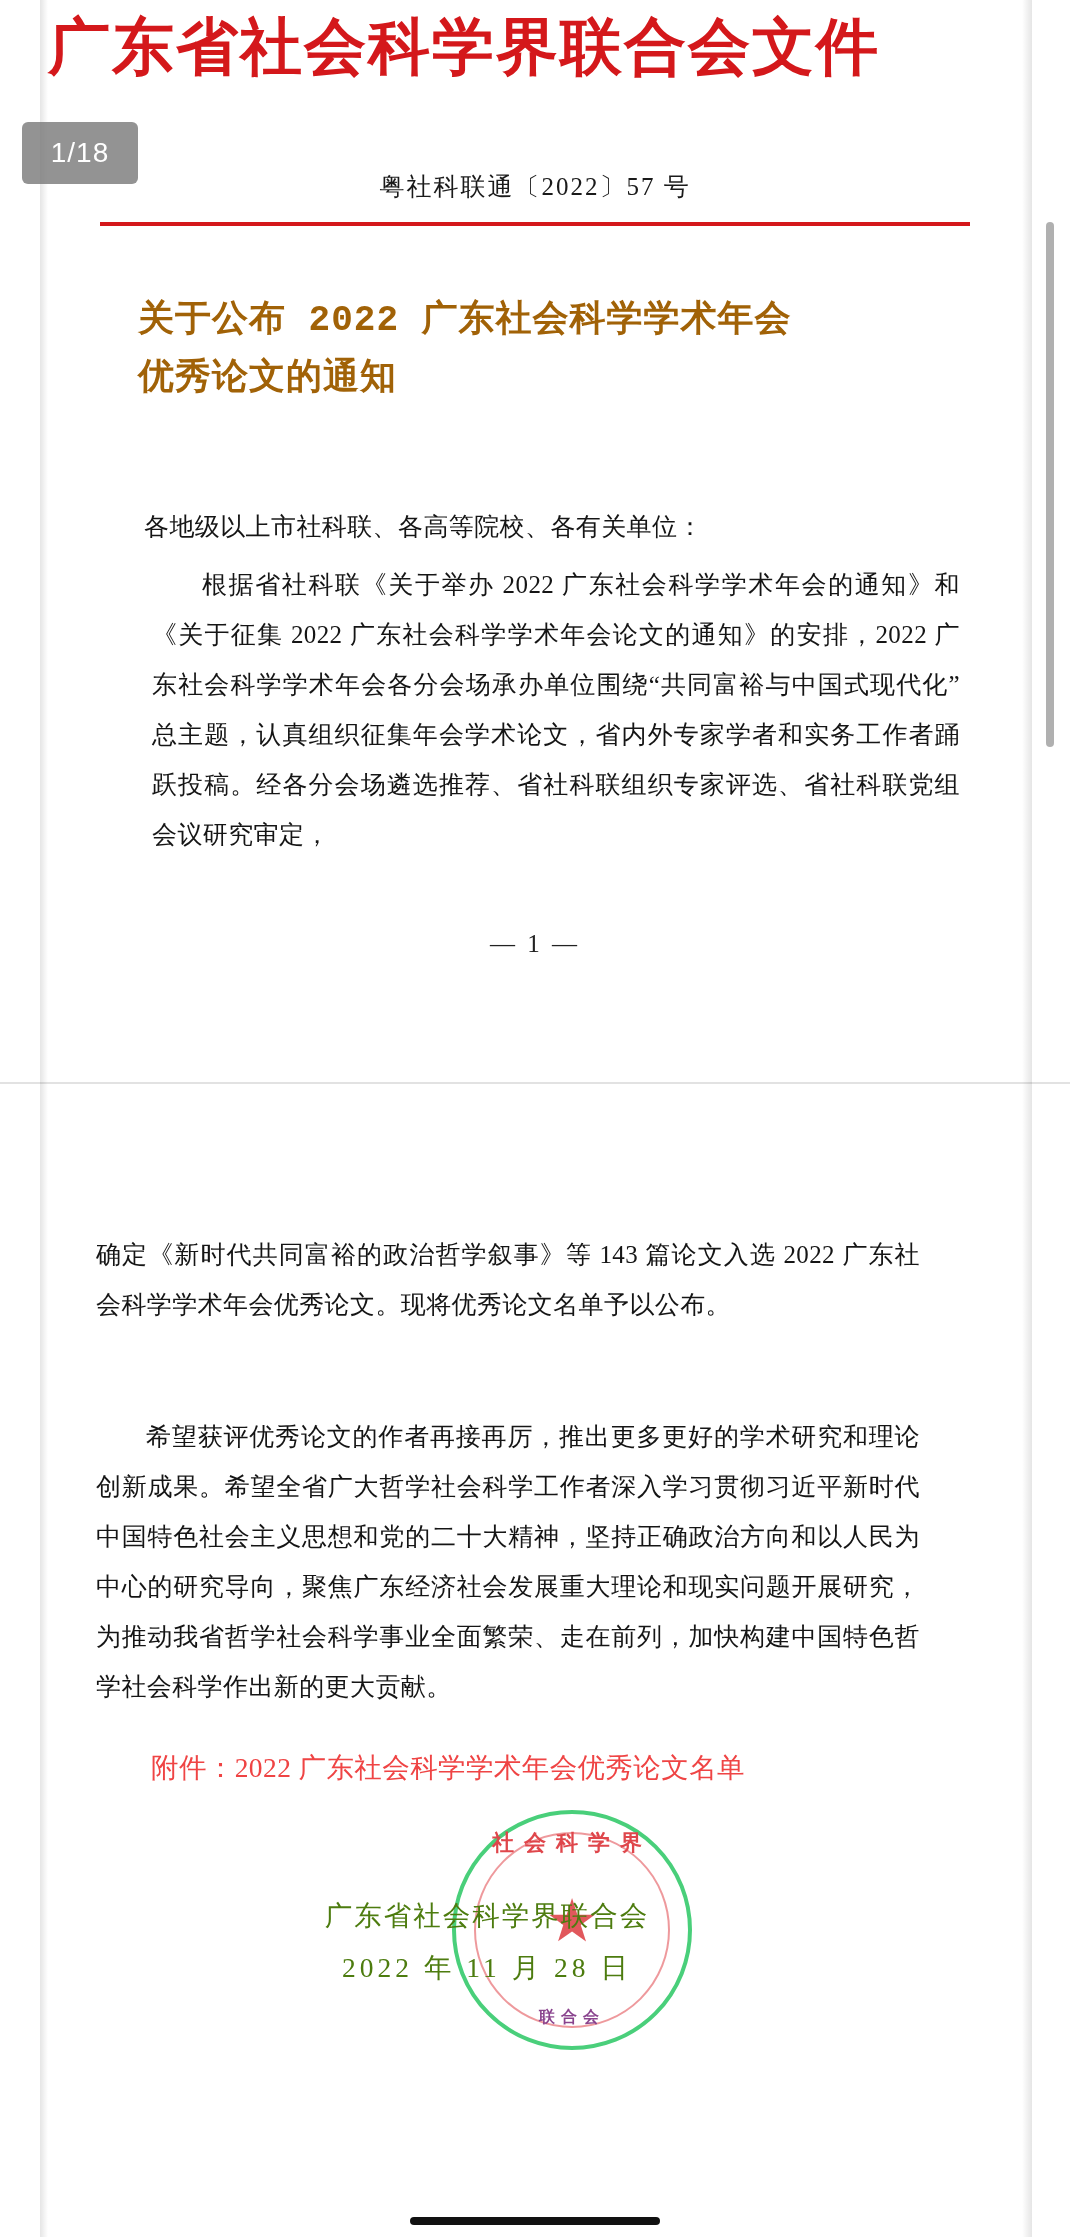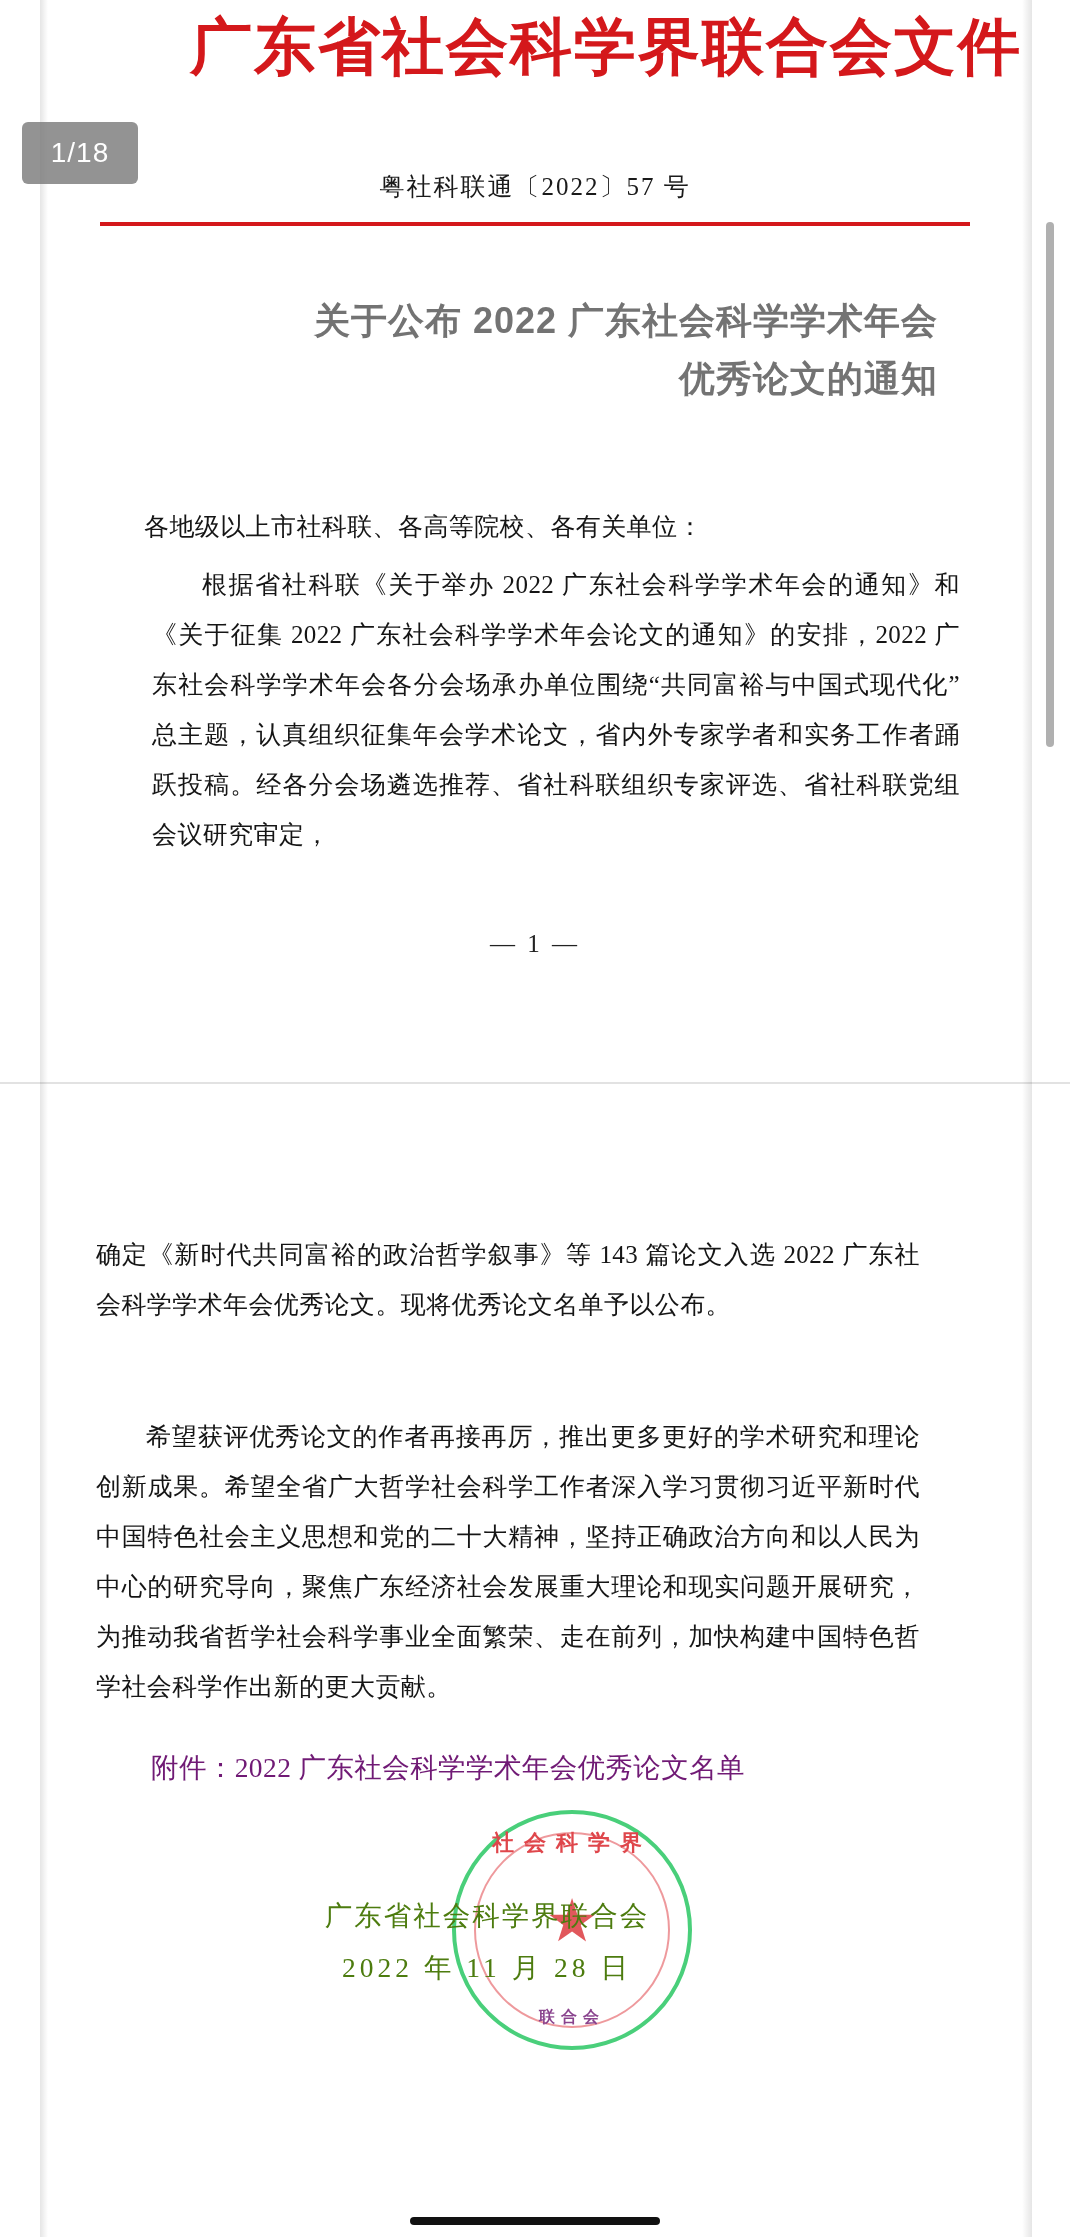--- a/index.html
+++ b/index.html
@@ -45,21 +45,21 @@
   .edge-right {
     position: absolute; left: 1022px; top: 0; width: 10px; height: 2237px;
     background: linear-gradient(to left, rgba(0,0,0,0.10), rgba(0,0,0,0));
   }
 
   
   .masthead {
     position: absolute;
     left: 0; top: 8px;
     width: 974px;
-    text-align: right;
+    text-align: left;
     color: #d4181b;
     font-family: "DejaVu Serif", "Liberation Serif", serif;
     font-weight: 700;
     font-size: 62px;
     letter-spacing: 2px;
     line-height: 1.25;
     white-space: nowrap;
   }
 
   .doc-number {
@@ -78,27 +78,27 @@
     left: 52px; top: 222px;
     width: 870px;
     height: 4px;
     background: #d4181b;
   }
 
   .doc-title {
     position: absolute;
     left: 90px; top: 292px;
     width: 800px;
-    text-align: right;
+    text-align: left;
     font-size: 36px;
     font-weight: 700;
     line-height: 1.6;
     letter-spacing: 1px;
-    color: #737373;
-    font-family: Liberation Sans, sans-serif;
+    color: #a16207;
+    font-family: Liberation Mono, monospace;
   }
 
   .body-block {
     position: absolute;
     left: 96px;
     width: 824px;
     font-size: 25px;
     line-height: 2.0;
     color: #151515;
     letter-spacing: 0.4px;
@@ -123,21 +123,21 @@
   
   .body-2 { top: 1230px; }
   .body-2b { top: 1412px; }
   .attach {
     position: absolute;
     left: 96px; top: 1740px;
     width: 824px;
     font-size: 27.5px;
     line-height: 2.0;
     letter-spacing: 0.4px;
-    color: #701a75;
+    color: #ef4444;
     text-indent: 2em;
   }
 
   .signature {
     position: absolute;
     left: 0; top: 1890px;
     width: 974px;
     text-align: center;
     font-size: 27.5px;
     letter-spacing: 2px;

